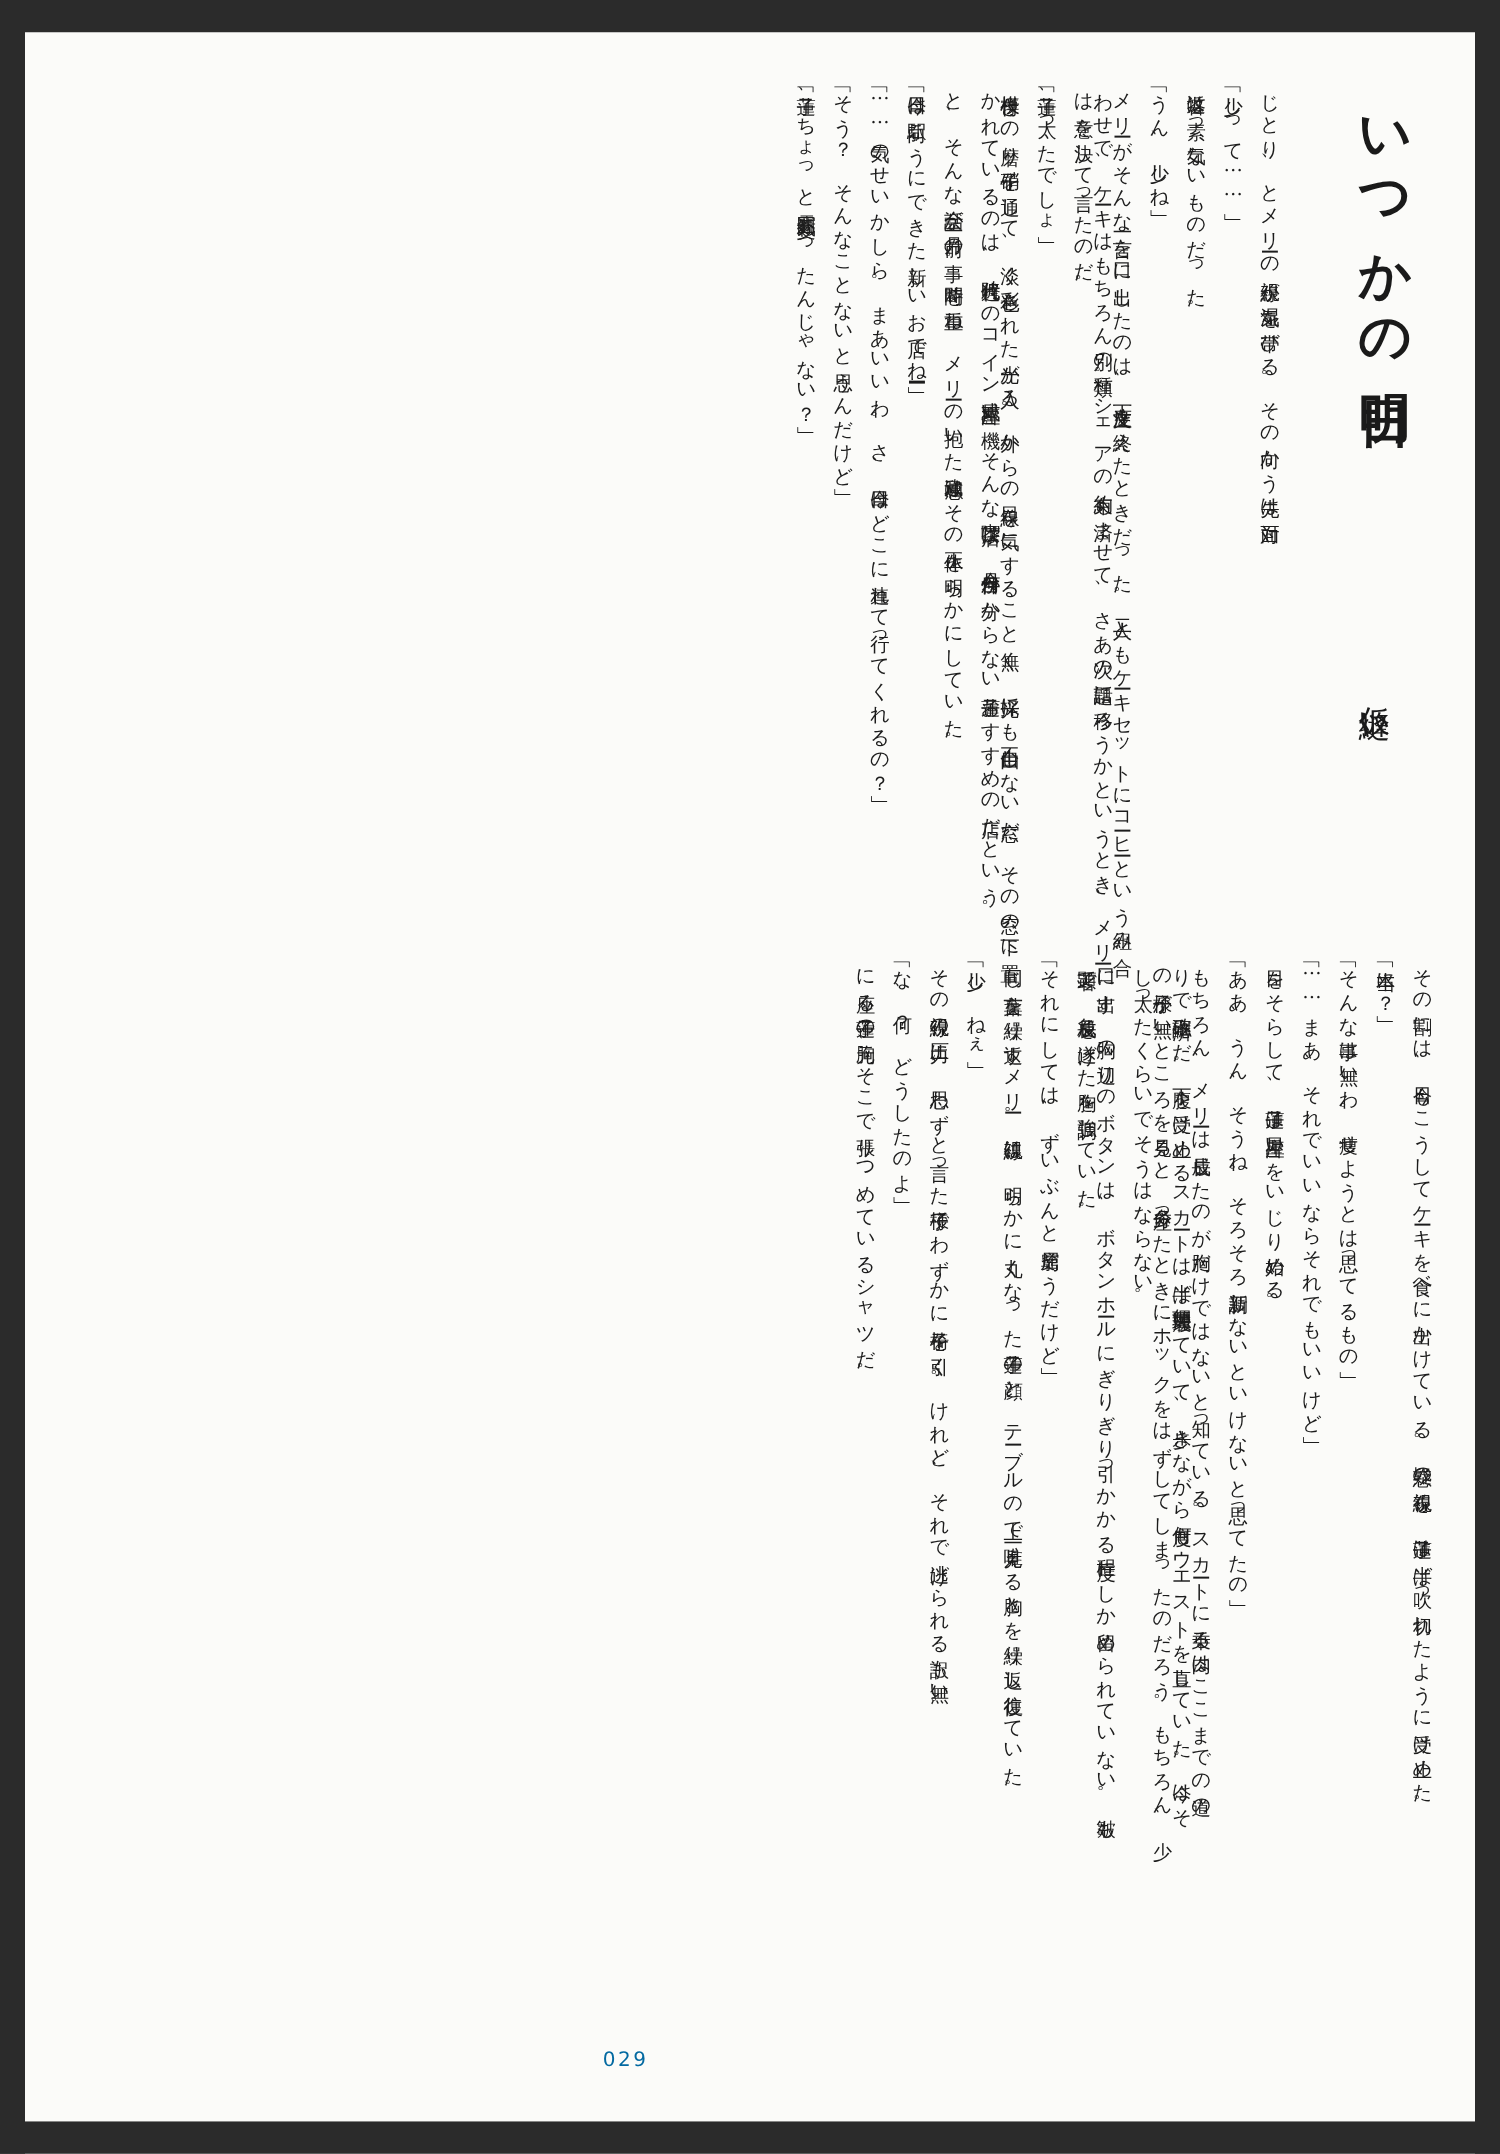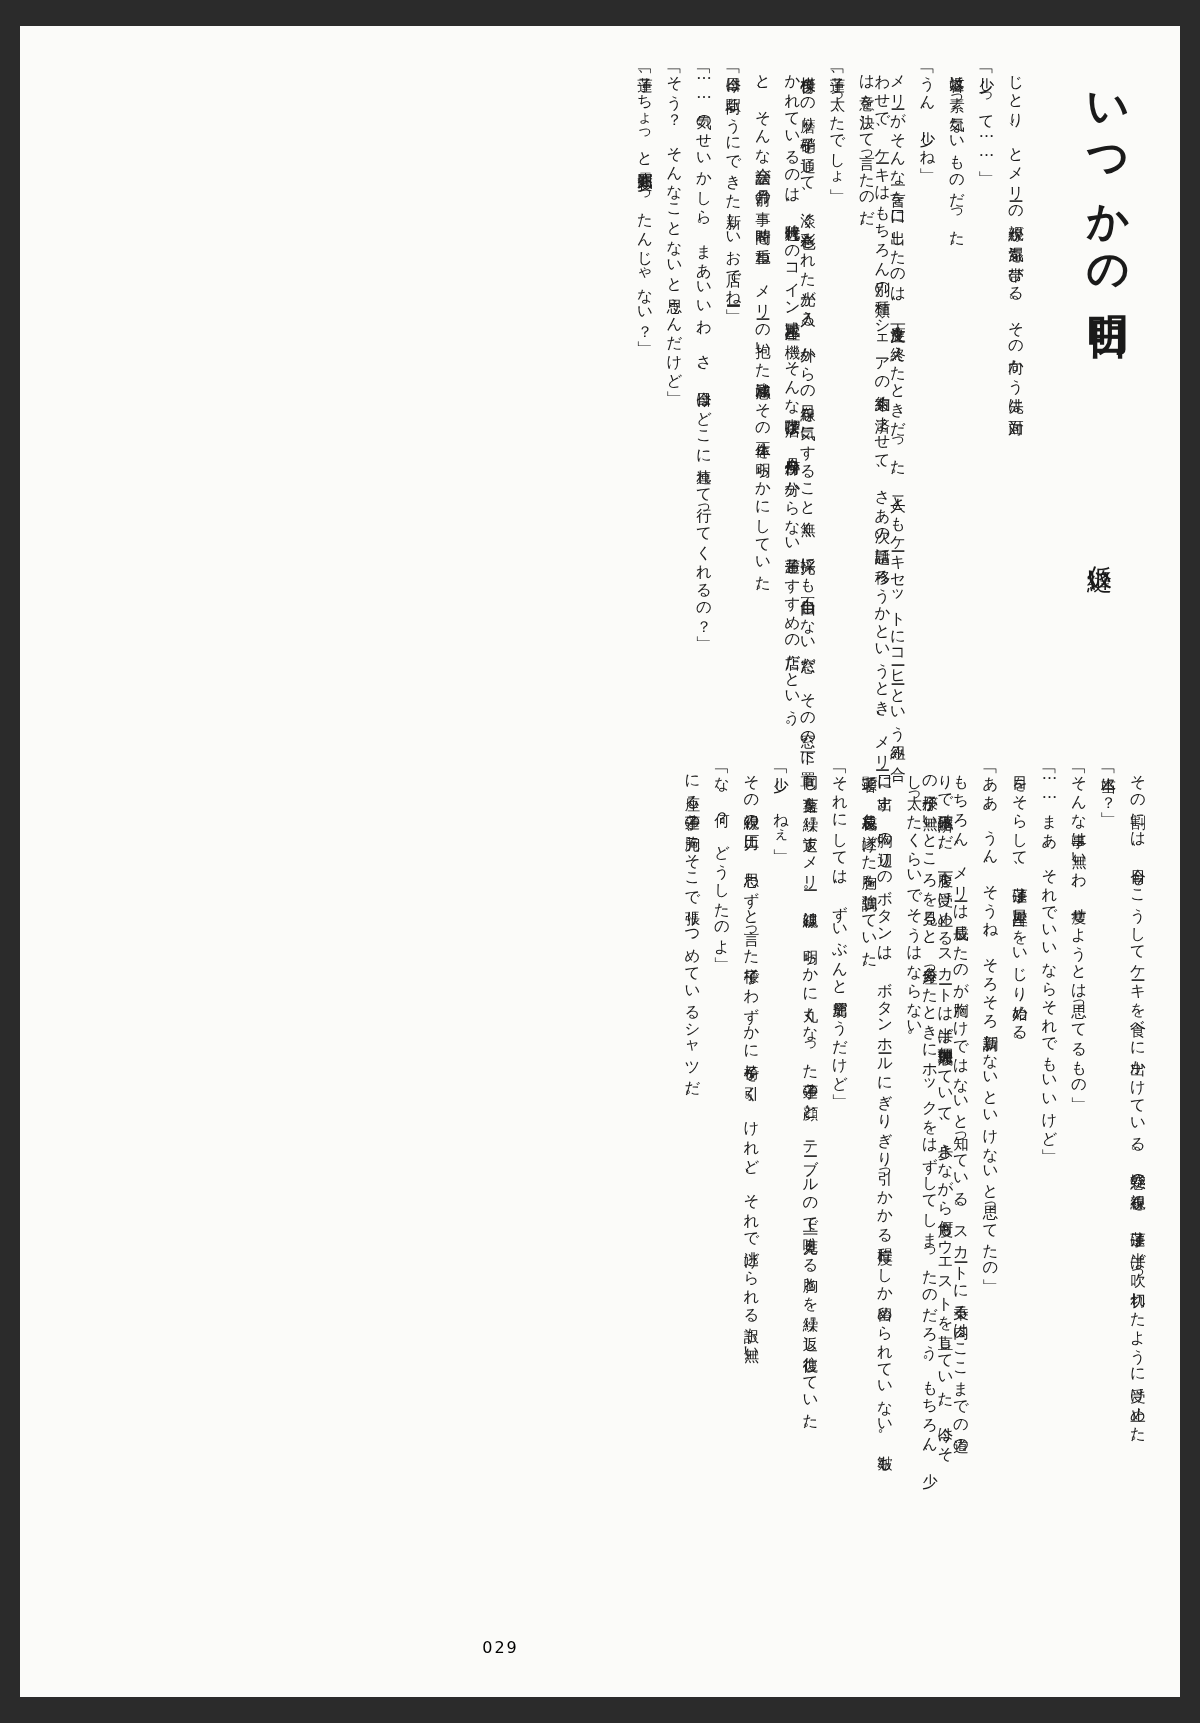--- a/index.html
+++ b/index.html
@@ -105,21 +105,21 @@
   }
 
   .page-number {
     position: absolute;
     bottom: 40px;
     left: 0;
     width: 961px;
     text-align: center;
     font-size: 16px;
     letter-spacing: 2px;
-    color: #000000;
+    color: #0369a1;
     font-family: "DejaVu Sans", "Liberation Sans", sans-serif;
   }
 </style>
 </head>
 <body>
 
 <div class="page">
   <div class="frame-top"></div>
   <div class="frame-bottom"></div>
   <div class="frame-left"></div>

